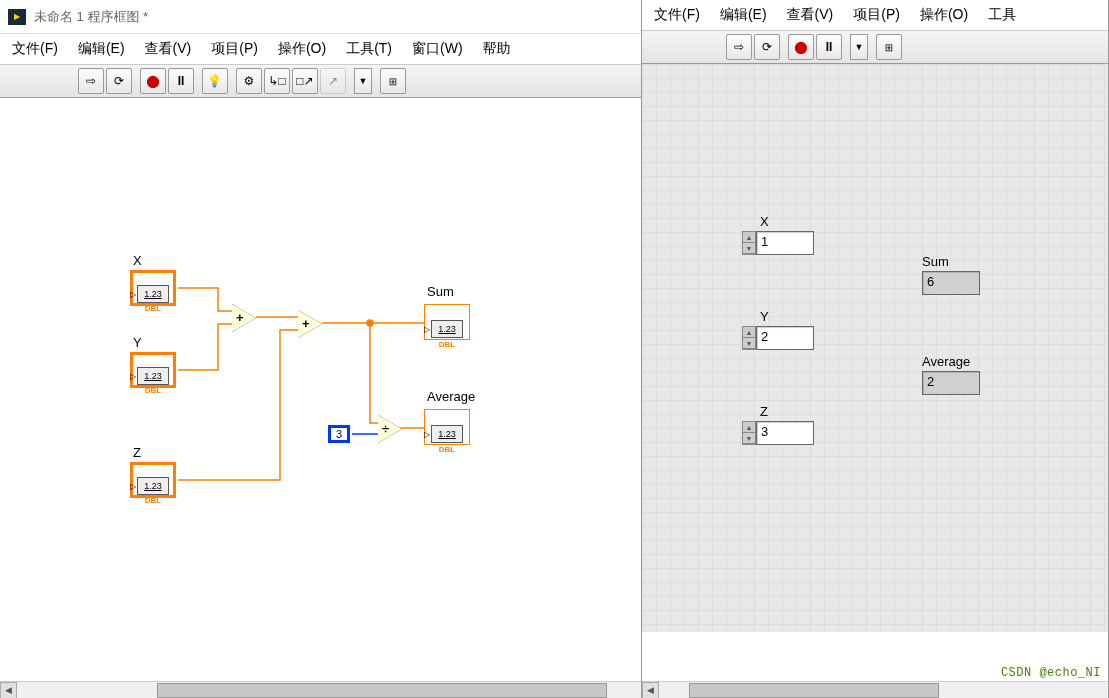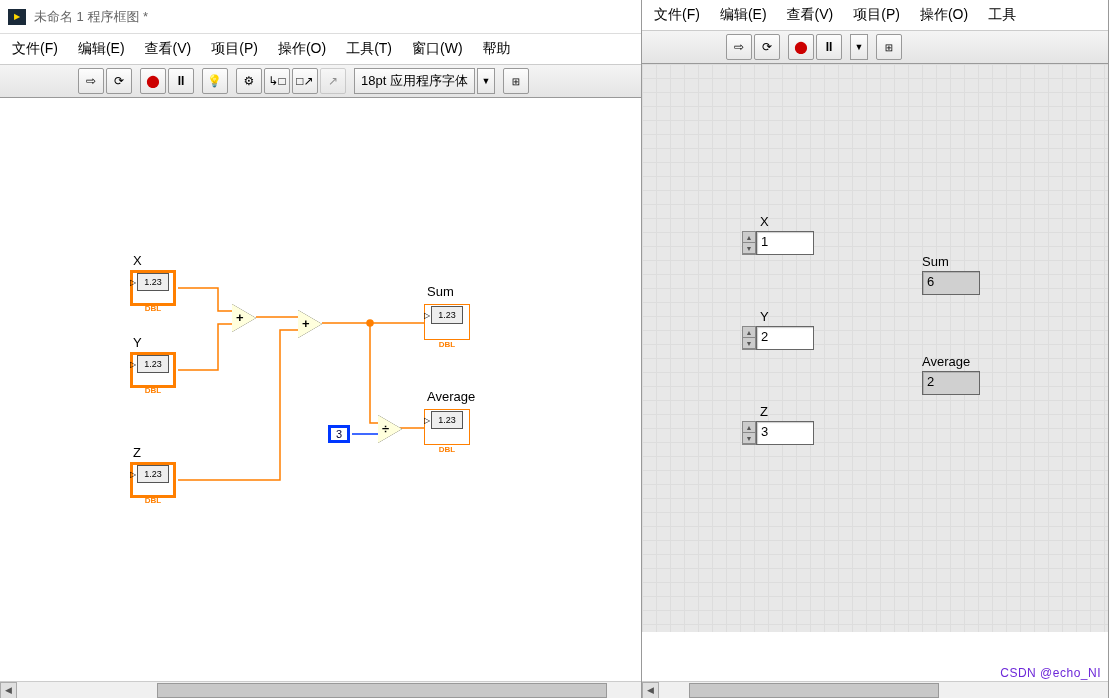--- a/index.html
+++ b/index.html
@@ -24,21 +24,21 @@
 .tb-btn.red { color: #c00; }
 .tb-btn.yellow { color: #c90; }
 .tb-sep { width: 4px; }
 .font-sel { height: 26px; background: linear-gradient(#fdfdfd,#e8e8e8); border: 1px solid #999; padding: 0 6px; display: flex; align-items: center; font-size: 13px; }
 .font-drop { width: 18px; height: 26px; border: 1px solid #999; background: linear-gradient(#fdfdfd,#e8e8e8); display: flex; align-items: center; justify-content: center; font-size: 9px; }
 
 .canvas { position: relative; background: #fff; height: 568px; }
 .canvas-grid { background-color: #e8e8e8; background-image: linear-gradient(#ddd 1px, transparent 1px), linear-gradient(90deg, #ddd 1px, transparent 1px); background-size: 14px 14px; }
 
 
-.terminal { position: absolute; width: 46px; height: 36px; border: 3px solid #ff7f00; background: #fff; display: flex; align-items: flex-start; justify-content: center; }
+.terminal { position: absolute; width: 46px; height: 36px; border: 3px solid #ff7f00; background: #fff; display: flex; align-items: flex-end; justify-content: center; text-decoration: underline; }
 .terminal.ind { border-width: 1px; padding:1px; }
 .term-inner { width: 32px; height: 18px; border: 1px solid #555; background: #eee; font-size: 9px; display: flex; align-items: center; justify-content: center; position: relative; }
 .term-inner::before { content: '▷'; font-size: 8px; position: absolute; left: -8px; }
 .term-inner.ind::before { left: -8px; }
 .term-inner span { font-size:9px; }
 .dbl-tag { position: absolute; bottom: -10px; left: 0; right: 0; text-align: center; font-size: 8px; font-weight: bold; color: #ff7f00; }
 .term-label { position: absolute; font-size: 13px; }
 
 
 .op-tri { position: absolute; width: 0; height: 0; border-top: 14px solid transparent; border-bottom: 14px solid transparent; border-left: 24px solid #ffd; filter: drop-shadow(0 0 0.5px #000); }
@@ -59,21 +59,21 @@
 .fp-spinner { width: 14px; height: 24px; background: #ccc; border: 1px solid #888; display: flex; flex-direction: column; }
 .fp-spinner div { flex: 1; display: flex; align-items: center; justify-content: center; font-size: 7px; color: #555; border-bottom: 1px solid #888; }
 .fp-field { width: 58px; height: 24px; border: 1px solid #666; box-shadow: inset 1px 1px 1px rgba(0,0,0,0.2); background: #fff; font-size: 13px; padding: 2px 4px; }
 .fp-indicator { width: 58px; height: 24px; border: 1px solid #666; background: #d0d0d0; box-shadow: inset 1px 1px 0 rgba(0,0,0,0.15); font-size: 13px; padding: 2px 4px; }
 .fp-ind-label { font-size: 13px; margin-bottom: 2px; display: block; }
 
 .scrollbar-h { position: absolute; bottom: 0; left: 0; right: 0; height: 17px; background: #f0f0f0; border-top: 1px solid #ccc; display: flex; align-items: center; }
 .sb-arrow { width: 17px; height: 17px; background: #e0e0e0; border: 1px solid #aaa; display: flex; align-items: center; justify-content: center; font-size: 9px; color: #555; }
 .sb-thumb { height: 15px; background: #c8c8c8; border: 1px solid #999; margin: 0 1px; }
 
-.watermark { position: absolute; bottom: 18px; right: 8px; font-size: 12px; color: #6d28d9; font-family: Liberation Sans, sans-serif; letter-spacing: 0.5px; }
+.watermark { position: absolute; bottom: 18px; right: 8px; font-size: 12px; color: #4d7c0f; font-family: Liberation Mono, monospace; letter-spacing: 0.5px; }
 </style>
 </head>
 <body>
 
 <div class="window window-left">
   <div class="title-bar">
     <span class="lv-icon"></span>
     <span class="title-text">未命名 1 程序框图 *</span>
   </div>
   <div class="menu-bar">
@@ -96,21 +96,20 @@
         <b>II</b>
       </div>
     <div class="tb-sep"></div>
     <div class="tb-btn yellow">💡</div>
     <div class="tb-sep"></div>
     <div class="tb-btn">⚙</div>
     <div class="tb-btn">↳□</div>
     <div class="tb-btn">□↗</div>
     <div class="tb-btn" style="opacity:.4">↗</div>
     <div class="tb-sep"></div>
-    <div class="font-sel">18pt 应用程序字体</div>
     <div class="font-drop">▼</div>
     <div class="tb-sep"></div>
     <div class="tb-btn" style="font-size:10px">⊞</div>
   </div>
 
   <div class="canvas">
 
     <svg class="wire-svg" width="642" height="568">
       <g stroke="#ff7f00" stroke-width="1.5" fill="none">
         <path d="M 178 190 L 218 190 L 218 213 L 232 213"></path>

